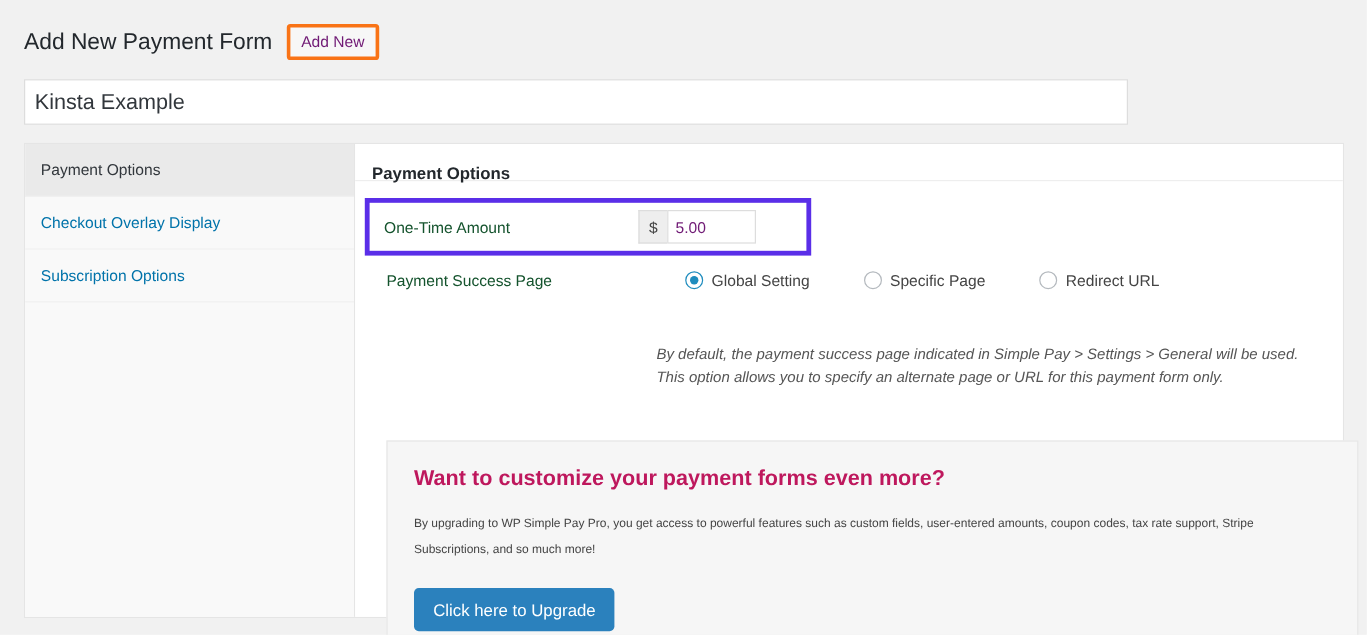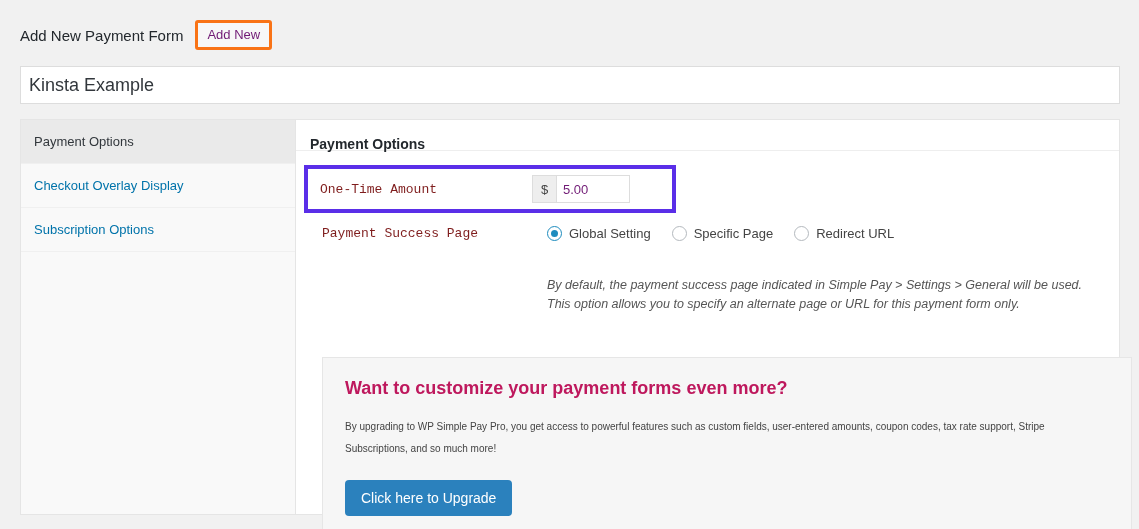--- a/index.html
+++ b/index.html
@@ -17,21 +17,21 @@
 
   
   .page-head {
     display: flex;
     align-items: center;
     gap: 12px;
     padding: 16px 0 0 20px;
     height: 38px;
   }
   .page-title {
-    font-size: 15px;
+    font-size: 19px;
     font-weight: 400;
     line-height: 29px;
     color: #23282d;
     white-space: nowrap;
   }
   .add-new-btn {
     display: inline-block;
     font-size: 13px;
     line-height: 16px;
     color: #701a75;
@@ -43,21 +43,21 @@
     white-space: nowrap;
   }
 
   
   .title-wrap {
     padding: 12px 19px 0 20px;
   }
   .title-input {
     display: block;
     box-sizing: border-box;
-    width: 1100px;
+    width: 920px;
     height: 38px;
     font-family: "Liberation Sans", sans-serif;
     font-size: 18px;
     color: #32373c;
     padding: 3px 8px;
     border: 1px solid #ddd;
     background: #fff;
     outline: none;
     border-radius: 0;
   }
@@ -117,22 +117,21 @@
   
   .field-row {
     display: flex;
     align-items: flex-start;
     min-height: 36px;
   }
   .field-label {
     width: 225px;
     flex: 0 0 225px;
     font-size: 13px;
-    color: #7f1d1d;
-    font-family: Liberation Mono, monospace;
+    color: #14532d;
   }
   .field-control {
     display: flex;
     align-items: center;
   }
 
   
   .highlight-box {
     border: 4px solid #5a2ee8;
     margin: 14px 0 0 -6px;
@@ -188,20 +187,21 @@
     gap: 21px;
   }
   .radio-opt {
     display: flex;
     align-items: center;
     gap: 7px;
     font-size: 13px;
     color: #444;
     cursor: pointer;
     white-space: nowrap;
+    margin-left: 24px;
   }
   .radio-mark {
     width: 15px;
     height: 15px;
     border-radius: 50%;
     border: 1px solid #b4b9be;
     background: #fff;
     box-sizing: border-box;
     display: flex;
     align-items: center;
@@ -213,21 +213,21 @@
   }
   .radio-opt.checked .radio-mark::after {
     content: "";
     width: 7px;
     height: 7px;
     border-radius: 50%;
     background: #1e8cbe;
   }
 
   .help-text {
-    margin: 14px 0 0 237px;
+    margin: 24px 0 0 237px;
     font-size: 12.5px;
     font-style: italic;
     color: #555;
     line-height: 19px;
     max-width: 560px;
   }
 
   
   .promo {
     margin: 43px 0 0 12px;

